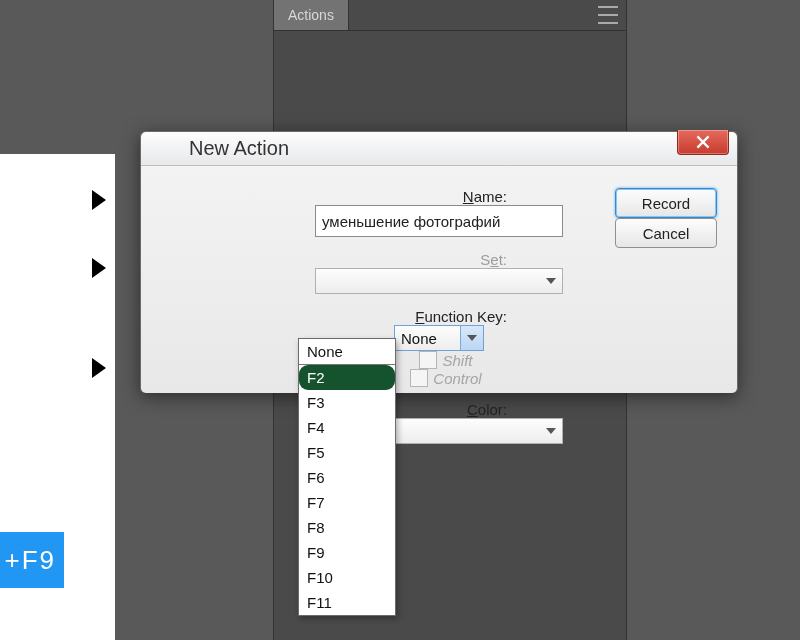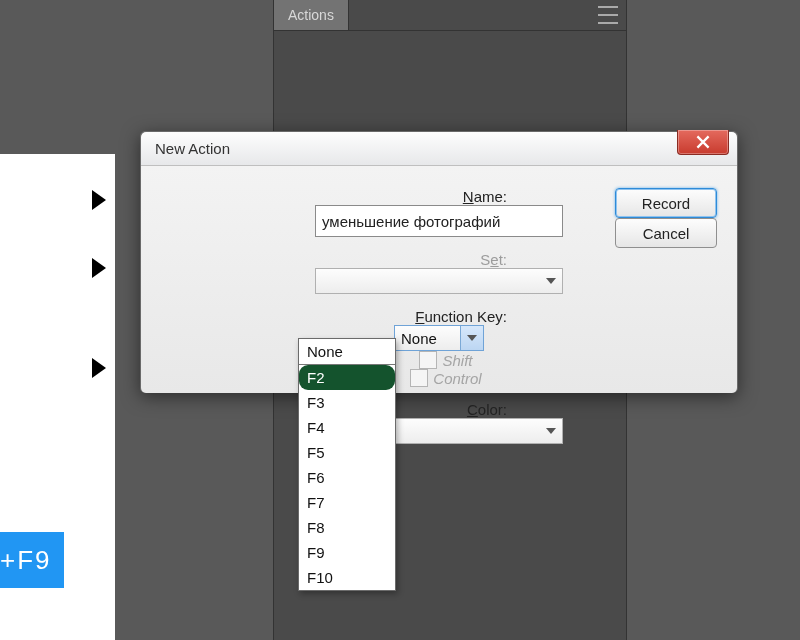--- a/index.html
+++ b/index.html
@@ -1,29 +1,29 @@
 <!DOCTYPE html>
 <html><head>
 <meta charset="utf-8">
 <style>
   html,body{margin:0;padding:0;width:800px;height:640px;overflow:hidden;font-family:"Segoe UI",Tahoma,sans-serif;font-size:15px;background:#4a4a4a;}
   .canvas-bg{position:absolute;left:0;top:0;right:0;bottom:0;background:#595959;}
   .white-block{position:absolute;left:0;top:154px;width:115px;height:486px;background:#fff;}
   .play-arrow{position:absolute;left:92px;width:0;height:0;border-top:10px solid transparent;border-bottom:10px solid transparent;border-left:14px solid #000;}
-  .blue-hint{position:absolute;left:0;bottom:52px;width:64px;height:56px;background:#2196f3;color:#fff;font-size:26px;font-weight:300;line-height:56px;padding-right:8px;box-sizing:border-box;letter-spacing:2px;}
+  .blue-hint{position:absolute;left:0;bottom:52px;width:64px;height:56px;background:#2196f3;color:#fff;font-size:26px;font-weight:300;line-height:56px;text-align:right;padding-right:8px;box-sizing:border-box;letter-spacing:2px;}
   .actions-panel{position:absolute;left:273px;top:0;width:352px;height:640px;background:#4a4a4a;border:1px solid #333;border-top:none;}
   .actions-header{height:30px;background:#4a4a4a;border-bottom:1px solid #333;display:flex;align-items:center;}
   .actions-tab{background:#737373;height:30px;line-height:30px;padding:0 14px;color:#d8d8d8;font-weight:500;font-size:14px;border-right:1px solid #333;}
   .actions-menu{margin-left:auto;margin-right:6px;width:26px;height:18px;display:flex;flex-direction:column;justify-content:space-between;align-items:flex-end;padding:2px;}
   .actions-menu span{display:block;width:20px;height:2px;background:#aaa;}
 
   
   .dlg{position:absolute;left:140px;top:131px;width:596px;height:260px;border:1px solid #6a6a6a;border-radius:5px;box-shadow:0 4px 18px rgba(0,0,0,.5);}
   .titlebar{height:33px;background:linear-gradient(#fdfdfd,#e7e8ea);border-bottom:1px solid #bfbfbf;border-radius:5px 5px 0 0;position:relative;display:flex;align-items:center;}
-  .titlebar-text{padding-left:14px;color:#333;font-size:15px;}
+  .titlebar-text{padding-left:4px;color:#333;font-size:20px;margin-left:44px;}
   .win-close{position:absolute;right:8px;top:-2px;width:50px;height:24px;background:linear-gradient(#e46a5e,#c83b2e);border:1px solid #8a2b22;border-top:none;border-radius:0 0 4px 4px;display:flex;align-items:center;justify-content:center;box-shadow:inset 0 0 0 1px rgba(255,255,255,.3);}
   .win-close svg{width:14px;height:14px;}
   .dlg-body{height:calc(100% - 33px);background:linear-gradient(#f3f3f3,#e8e8e8);border-radius:0 0 5px 5px;padding:22px 18px 0 18px;box-sizing:border-box;position:relative;}
   .row{display:flex;align-items:center;margin-bottom:14px;flex-direction:column;}
   .lbl{width:146px;text-align:right;padding-right:10px;color:#222;}
   .lbl .u{text-decoration:underline;}
   .lbl.disabled{color:#9c9c9c;}
   .text-input{width:248px;height:32px;border:1px solid #8a8a8a;background:#fff;padding:0 6px;font-size:15px;color:#222;box-sizing:border-box;}
   .combo{position:relative;width:248px;height:26px;border:1px solid #b0b0b0;background:linear-gradient(#fdfdfd,#ededed);box-sizing:border-box;display:flex;align-items:center;padding-left:6px;color:#888;}
   .combo.disabled{color:#aaa;}
@@ -133,13 +133,14 @@
     <div class="opt first">None</div>
     <div class="opt sel">F2</div>
     <div class="opt">F3</div>
     <div class="opt">F4</div>
     <div class="opt">F5</div>
     <div class="opt">F6</div>
     <div class="opt">F7</div>
     <div class="opt">F8</div>
     <div class="opt">F9</div>
     <div class="opt">F10</div>
+    <div class="opt">F11</div>
   </div>
 
 </body></html>

